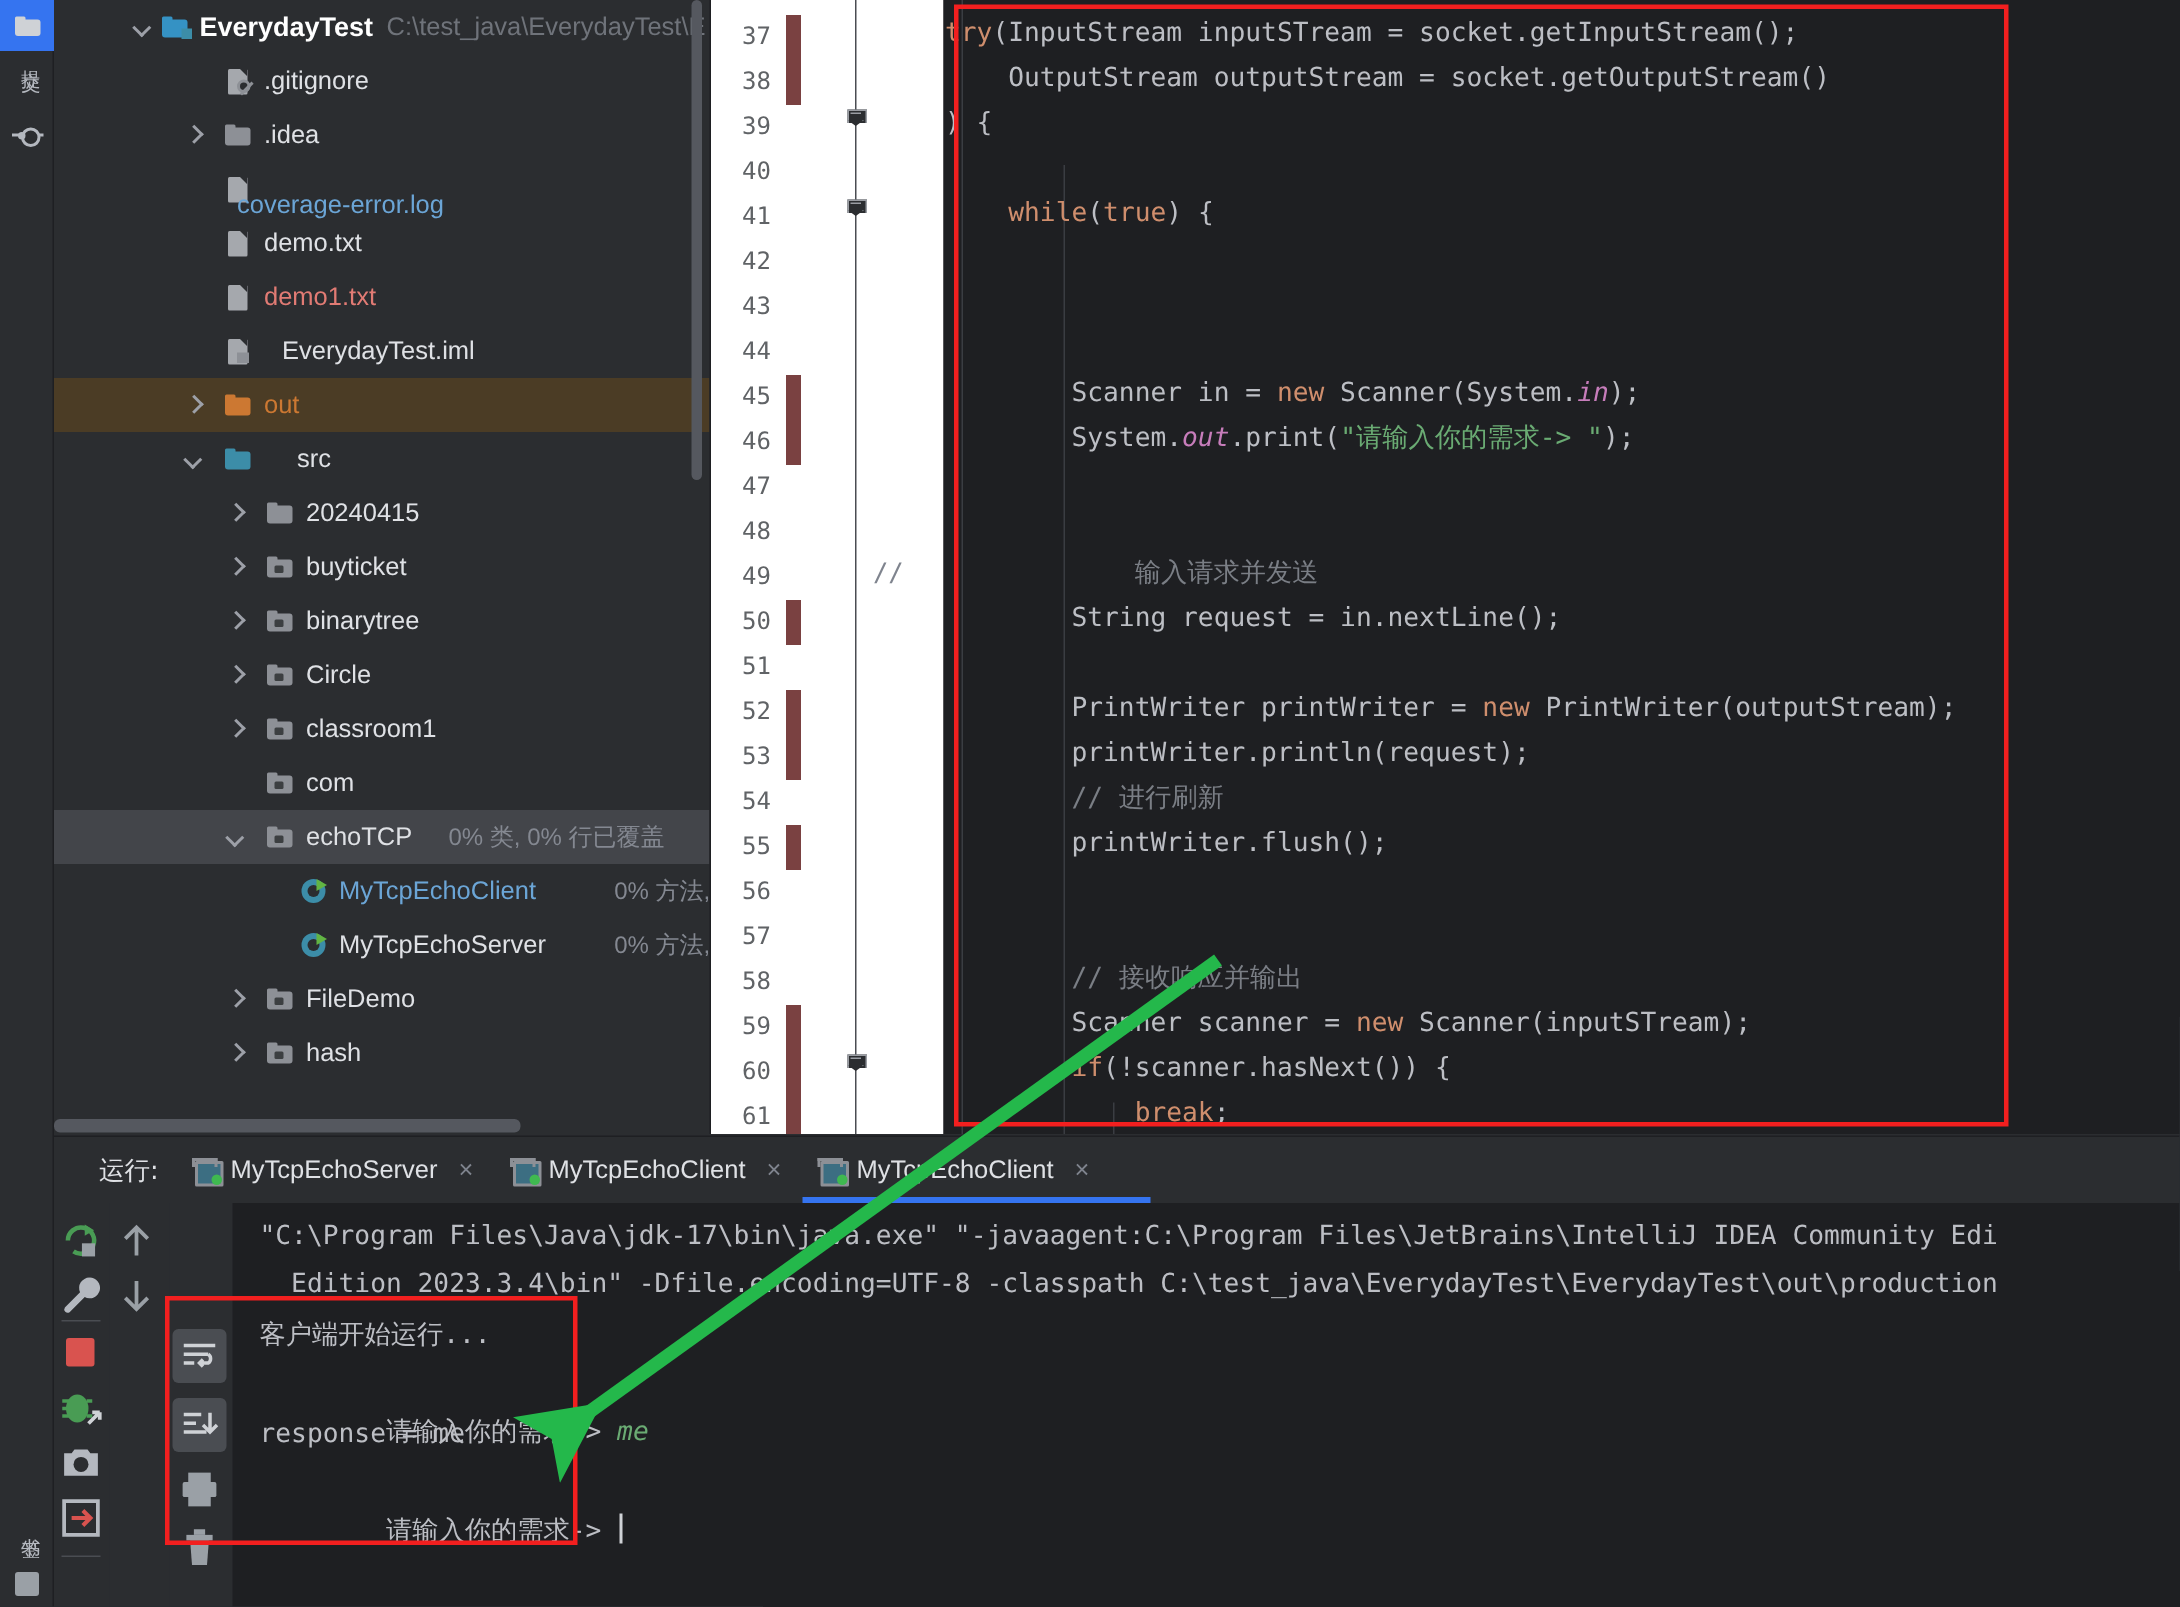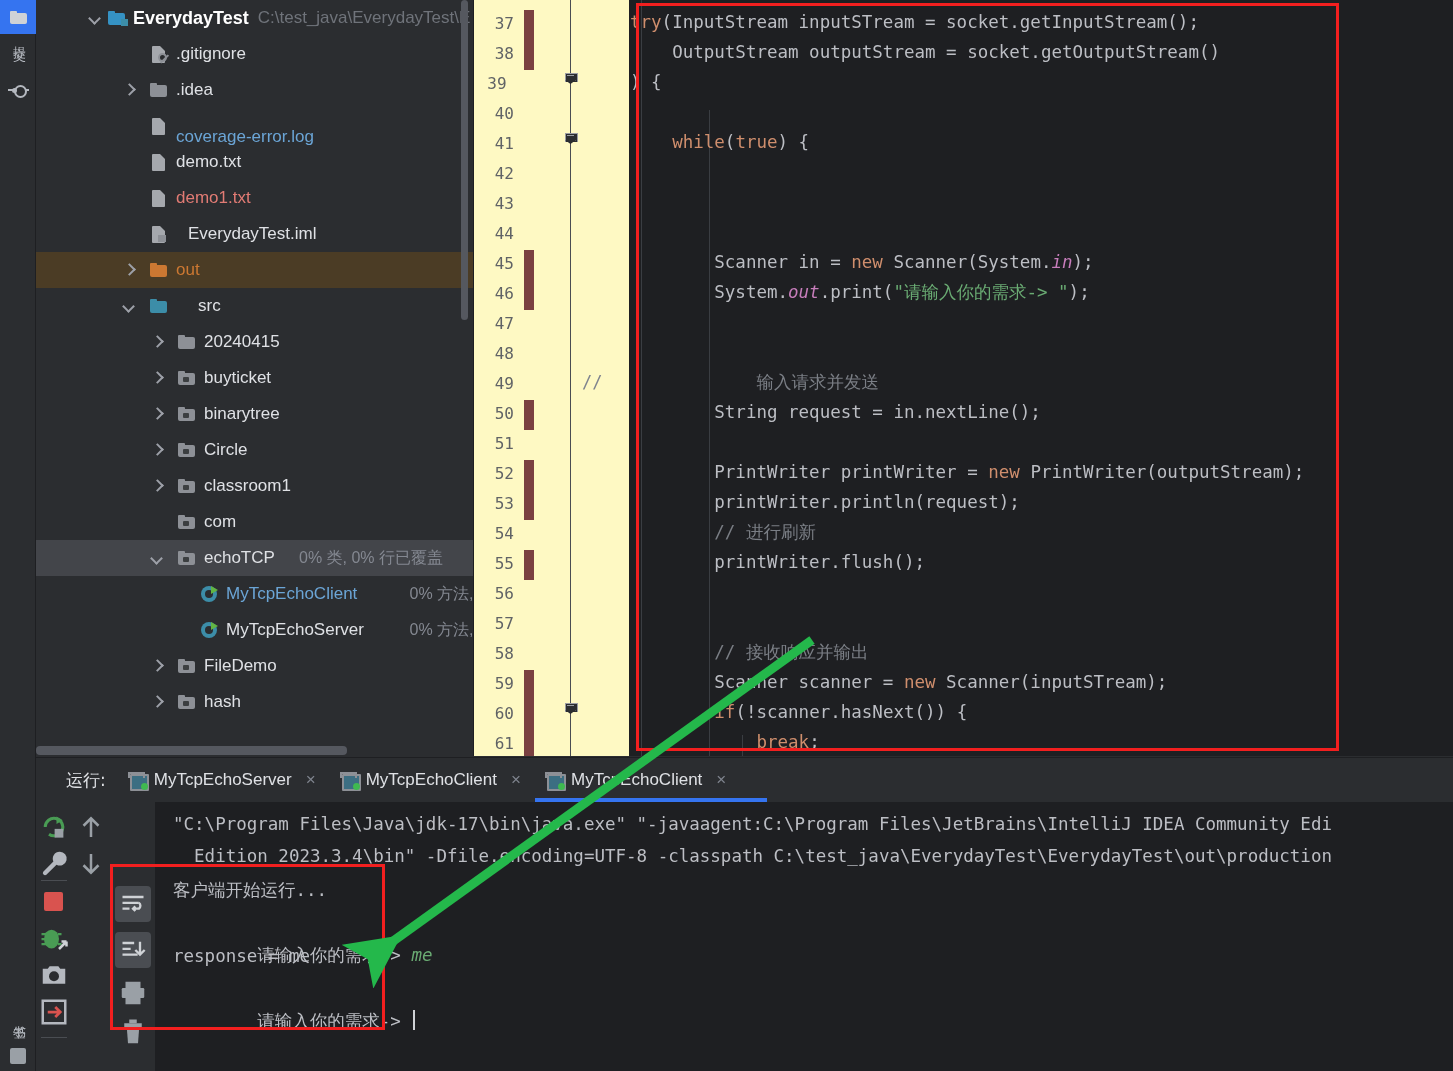--- a/index.html
+++ b/index.html
@@ -161,21 +161,21 @@
   #proj-divider {
     position:absolute; left:473px; top:0; width:1px; height:756px; background:#1e1f22;
   }
 
   
   #editor {
     position: absolute; left: 474px; top: 0; width: 979px; height: 756px;
     background: #1e1f22; overflow: hidden;
   }
   #gutter {
-    position:absolute; left:0; top:0; width:155px; height:920px; background:#fef9c3;
+    position:absolute; left:0; top:0; width:155px; height:920px; background:#ffffff;
   }
   .lnum {
     position:absolute; left:6px; width:34px; text-align:right;
     color:#606366; font-size:16px;
     font-family:"DejaVu Sans Mono","Liberation Mono",monospace;
   }
   .covbar {
     position:absolute; left:50px; width:10px; background:#7a4141;
   }
   .foldline {
@@ -327,21 +327,21 @@
           </span>
           <span class="name txt-white" style="position:absolute;left:140px;">.gitignore</span>
         </div>
         <div class="row" style="padding-left: 0px;">
           <span class="chev right" style="position:absolute;left:86px;"></span>
           <span class="ic folder" style="position:absolute;left:114px;"></span>
           <span class="name txt-white" style="position:absolute;left:140px;">.idea</span>
         </div>
         <div class="row" style="padding-left: 0px;">
           <span class="ic file" style="position:absolute;left:114px;"></span>
-          <span class="name txt-blue" style="position:absolute;left:140px;margin-top:22px;">coverage-error.log</span>
+          <span class="name txt-blue" style="position:absolute;left:122px;margin-top:22px;">coverage-error.log</span>
         </div>
         <div class="row" style="padding-left: 0px;">
           <span class="ic file" style="position:absolute;left:114px;"></span>
           <span class="name txt-white" style="position:absolute;left:140px;">demo.txt</span>
         </div>
         <div class="row" style="padding-left: 0px;">
           <span class="ic file" style="position:absolute;left:114px;"></span>
           <span class="name txt-red" style="position:absolute;left:140px;">demo1.txt</span>
         </div>
         <div class="row" style="padding-left: 0px;">
@@ -440,21 +440,21 @@
     <div id="proj-vscroll"></div>
   </div>
   <div id="proj-divider"></div>
 
   <div id="editor">
     <div id="gutter">
       <div class="foldline"></div>
       <div id="gutter-content">
           <div class="lnum" style="top:14px;">37</div>
           <div class="lnum" style="top:44px;">38</div>
-          <div class="lnum" style="top:74px;text-align:center;">39</div>
+          <div class="lnum" style="top:74px;">39</div>
           <div class="lnum" style="top:104px;">40</div>
           <div class="lnum" style="top:134px;">41</div>
           <div class="lnum" style="top:164px;">42</div>
           <div class="lnum" style="top:194px;">43</div>
           <div class="lnum" style="top:224px;">44</div>
           <div class="lnum" style="top:254px;">45</div>
           <div class="lnum" style="top:284px;">46</div>
           <div class="lnum" style="top:314px;">47</div>
           <div class="lnum" style="top:344px;">48</div>
           <div class="lnum" style="top:374px;">49</div>

